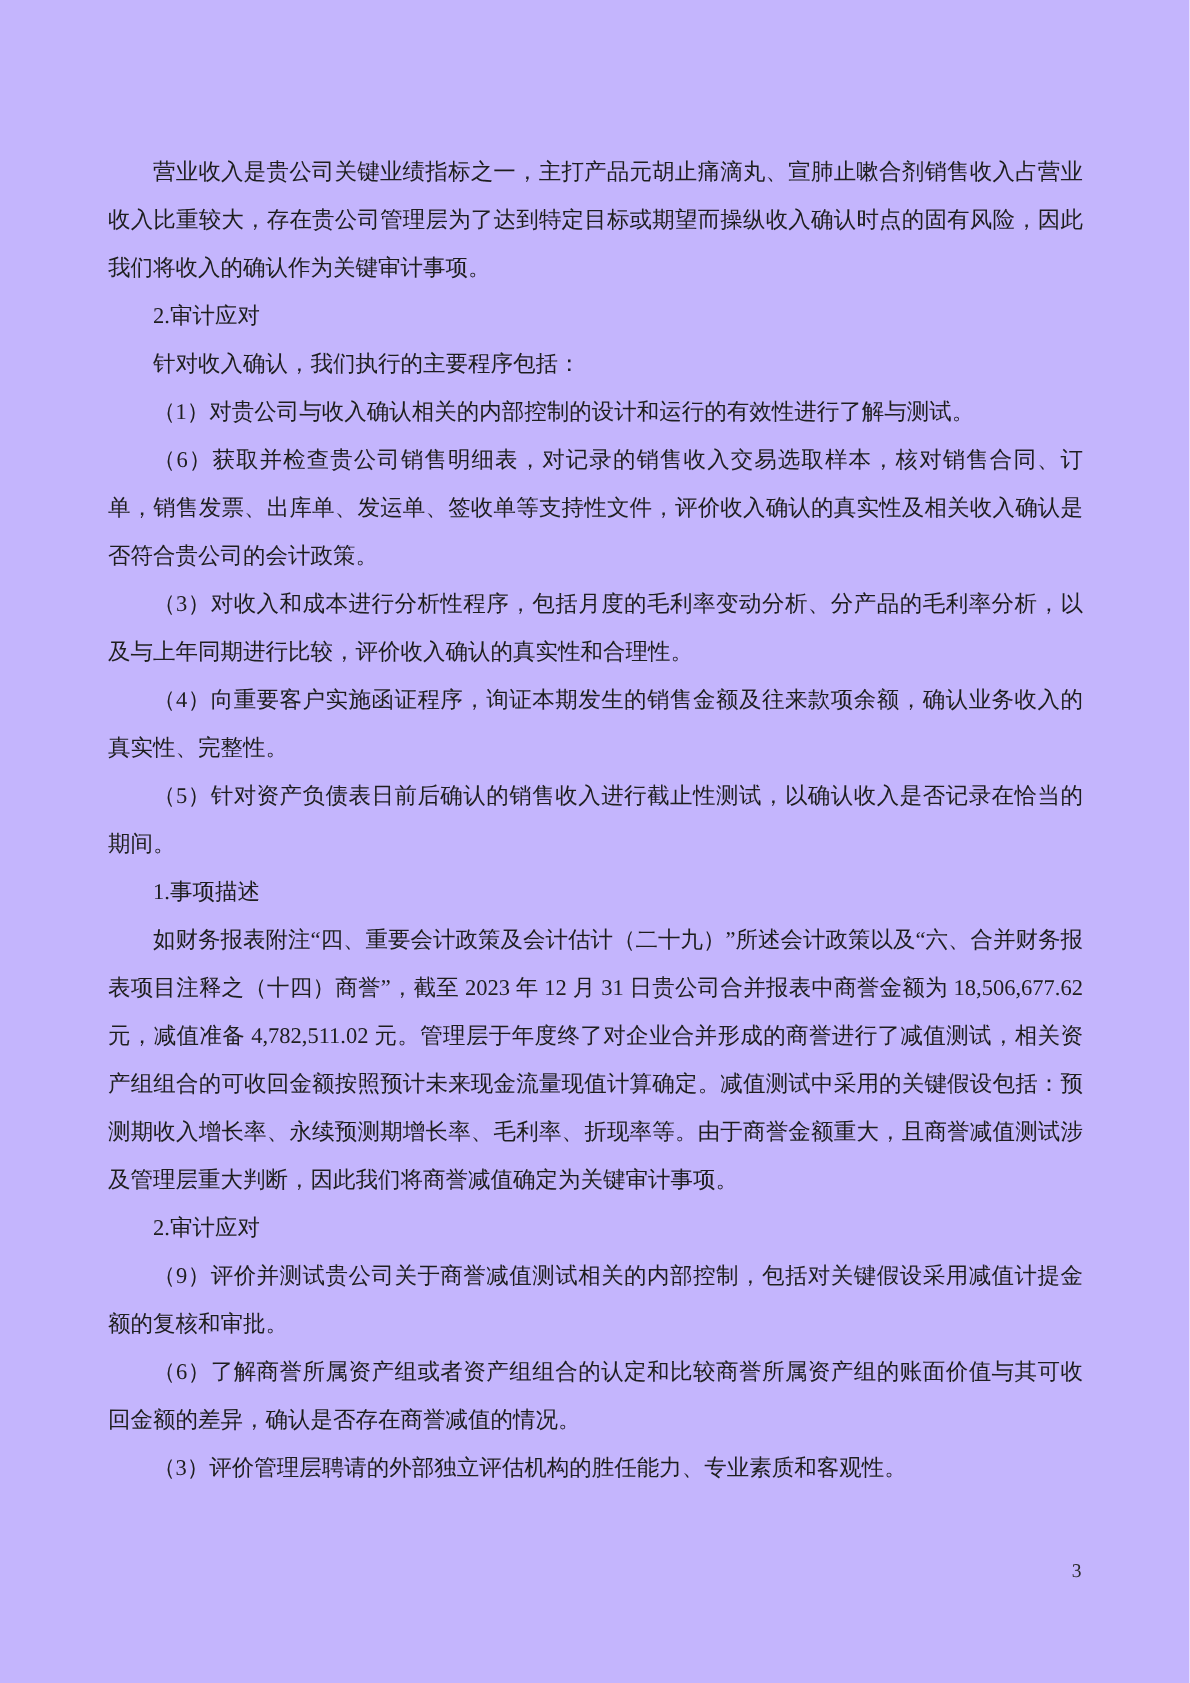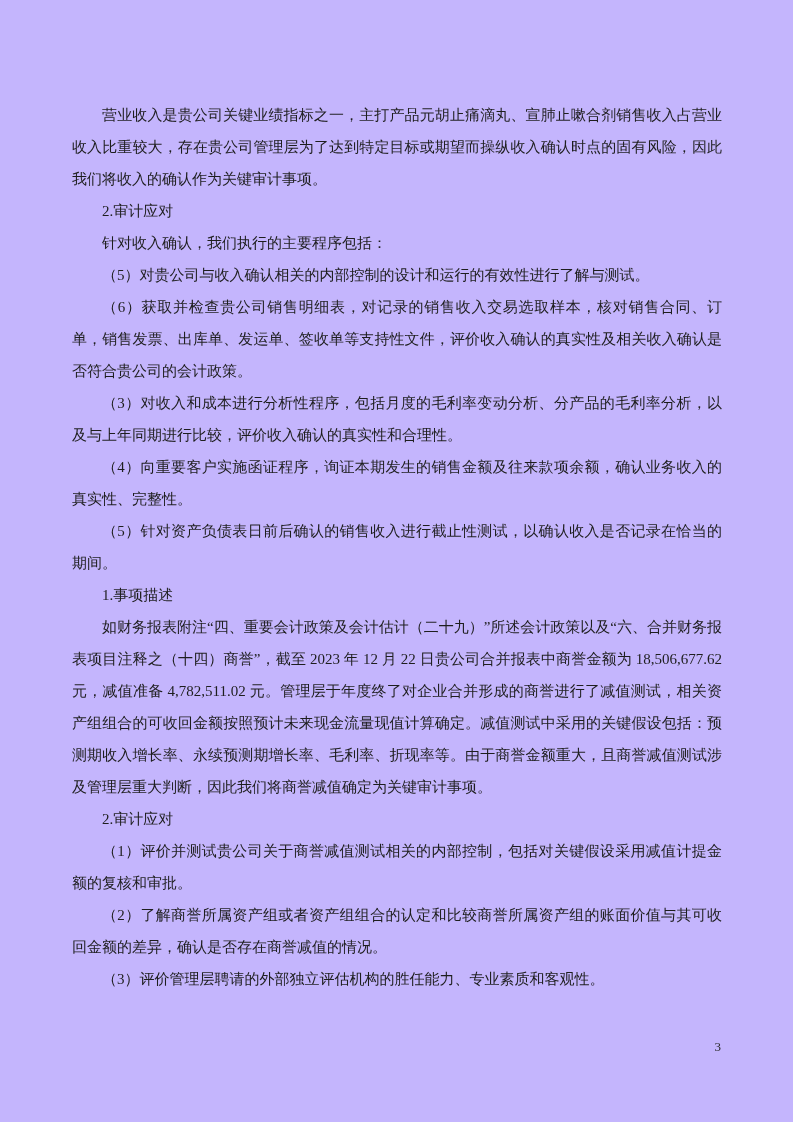--- a/index.html
+++ b/index.html
@@ -40,26 +40,26 @@
   }
 </style>
 </head>
 <body>
 
 <div class="page">
   <div class="content">
     <p class="para">营业收入是贵公司关键业绩指标之一，主打产品元胡止痛滴丸、宣肺止嗽合剂销售收入占营业收入比重较大，存在贵公司管理层为了达到特定目标或期望而操纵收入确认时点的固有风险，因此我们将收入的确认作为关键审计事项。</p>
     <p class="para">2.审计应对</p>
     <p class="para">针对收入确认，我们执行的主要程序包括：</p>
-    <p class="para">（5）对贵公司与收入确认相关的内部控制的设计和运行的有效性进行了解与测试。</p>
+    <p class="para">（1）对贵公司与收入确认相关的内部控制的设计和运行的有效性进行了解与测试。</p>
     <p class="para">（6）获取并检查贵公司销售明细表，对记录的销售收入交易选取样本，核对销售合同、订单，销售发票、出库单、发运单、签收单等支持性文件，评价收入确认的真实性及相关收入确认是否符合贵公司的会计政策。</p>
     <p class="para">（3）对收入和成本进行分析性程序，包括月度的毛利率变动分析、分产品的毛利率分析，以及与上年同期进行比较，评价收入确认的真实性和合理性。</p>
     <p class="para">（4）向重要客户实施函证程序，询证本期发生的销售金额及往来款项余额，确认业务收入的真实性、完整性。</p>
     <p class="para">（5）针对资产负债表日前后确认的销售收入进行截止性测试，以确认收入是否记录在恰当的期间。</p>
     <p class="para">1.事项描述</p>
-    <p class="para">如财务报表附注“四、重要会计政策及会计估计（二十九）”所述会计政策以及“六、合并财务报表项目注释之（十四）商誉”，截至 2023 年 12 月 22 日贵公司合并报表中商誉金额为 18,506,677.62 元，减值准备 4,782,511.02 元。管理层于年度终了对企业合并形成的商誉进行了减值测试，相关资产组组合的可收回金额按照预计未来现金流量现值计算确定。减值测试中采用的关键假设包括：预测期收入增长率、永续预测期增长率、毛利率、折现率等。由于商誉金额重大，且商誉减值测试涉及管理层重大判断，因此我们将商誉减值确定为关键审计事项。</p>
+    <p class="para">如财务报表附注“四、重要会计政策及会计估计（二十九）”所述会计政策以及“六、合并财务报表项目注释之（十四）商誉”，截至 2023 年 12 月 31 日贵公司合并报表中商誉金额为 18,506,677.62 元，减值准备 4,782,511.02 元。管理层于年度终了对企业合并形成的商誉进行了减值测试，相关资产组组合的可收回金额按照预计未来现金流量现值计算确定。减值测试中采用的关键假设包括：预测期收入增长率、永续预测期增长率、毛利率、折现率等。由于商誉金额重大，且商誉减值测试涉及管理层重大判断，因此我们将商誉减值确定为关键审计事项。</p>
     <p class="para">2.审计应对</p>
-    <p class="para">（1）评价并测试贵公司关于商誉减值测试相关的内部控制，包括对关键假设采用减值计提金额的复核和审批。</p>
-    <p class="para">（2）了解商誉所属资产组或者资产组组合的认定和比较商誉所属资产组的账面价值与其可收回金额的差异，确认是否存在商誉减值的情况。</p>
+    <p class="para">（9）评价并测试贵公司关于商誉减值测试相关的内部控制，包括对关键假设采用减值计提金额的复核和审批。</p>
+    <p class="para">（6）了解商誉所属资产组或者资产组组合的认定和比较商誉所属资产组的账面价值与其可收回金额的差异，确认是否存在商誉减值的情况。</p>
     <p class="para">（3）评价管理层聘请的外部独立评估机构的胜任能力、专业素质和客观性。</p>
   </div>
   <div class="page-number">3</div>
 </div>
 
 </body></html>

